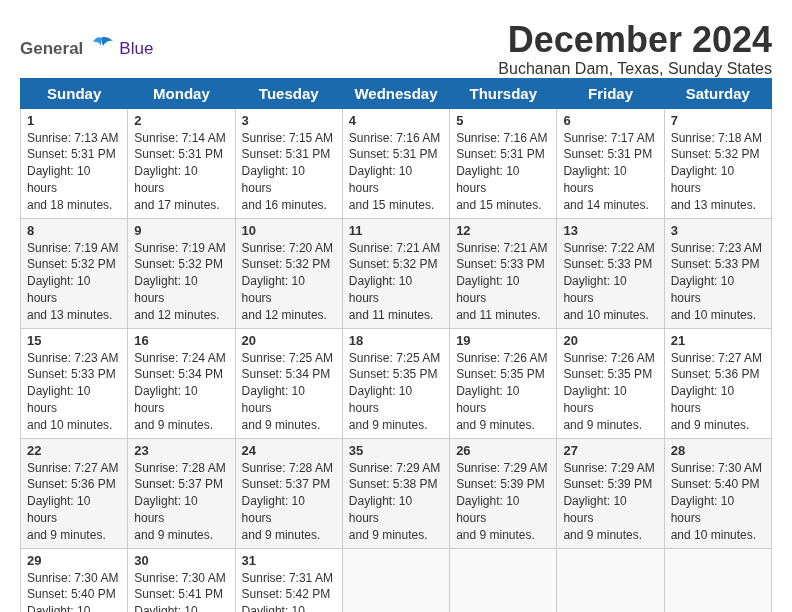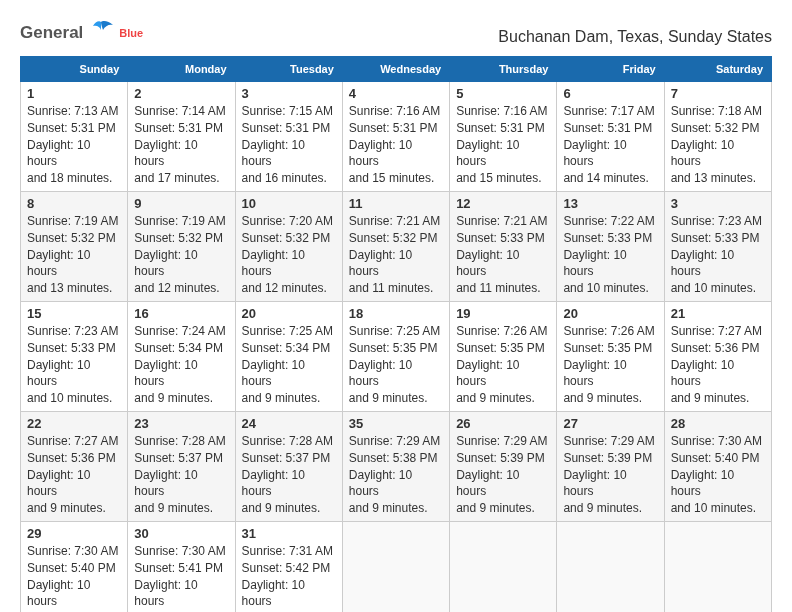--- a/index.html
+++ b/index.html
@@ -6,22 +6,22 @@
     body {
       font-family: Arial, sans-serif;
       background: #fff;
       width: 792px;
       min-height: 612px;
       padding: 20px;
     }
     .header-area {
       display: flex;
       justify-content: space-between;
-      align-items: flex-end;
-      margin-bottom: 10px;
+      align-items: center;
+      margin-bottom: 0;
     }
     .logo {
       display: flex;
       flex-direction: column;
       align-items: flex-start;
     }
     .title-area {
       text-align: right;
     }
     .month-title {
@@ -36,23 +36,23 @@
       font-weight: normal;
     }
     .calendar-table {
       width: 100%;
       border-collapse: collapse;
       font-size: 11px;
     }
     .calendar-table th {
       background-color: #1a6aad;
       color: #fff;
-      text-align: right;
+      text-align: center;
       padding: 6px 8px;
-      font-size: 11px;
+      font-size: 15px;
       font-weight: bold;
       border: 1px solid #1a6aad;
     }
     .calendar-table td {
       border: 1px solid #ccc;
       padding: 4px 6px;
       vertical-align: top;
       width: calc(100% / 7);
       height: 80px;
       background: #fff;
@@ -79,23 +79,23 @@
       display: flex;
       align-items: center;
       gap: 4px;
     }
     .logo-general {
       color: #555;
       font-weight: bold;
       font-size: 17px;
     }
     .logo-blue-text {
-      color: #ef4444;
-      font-weight: bold;
-      font-size: 11px;
+      color: #4c1d95;
+      font-weight: normal;
+      font-size: 17px;
     }
     .logo-bird {
       display: inline-block;
     }
   </style>
 </head>
 <body>
 
 <div class="header-area">
   <div class="logo">
@@ -104,20 +104,21 @@
       <span class="logo-bird">
         <svg width="28" height="22" viewBox="0 0 28 22">
           <path d="M14 2 C16 0 22 1 26 5 C22 4 18 6 16 10 C15 7 14 4 14 2Z" fill="#1a7acc"></path>
           <path d="M14 2 C12 0 8 2 6 6 C10 5 13 7 14 10 C14 7 14 4 14 2Z" fill="#2a9aee"></path>
         </svg>
       </span>
       <span class="logo-blue-text">Blue</span>
     </div>
   </div>
   <div class="title-area">
+    <div class="month-title">December 2024</div>
     <div class="location-title">Buchanan Dam, Texas, Sunday States</div>
   </div>
 </div>
 
 <table class="calendar-table">
   <thead>
     <tr>
     <th>Sunday</th>
         <th>Monday</th>
         <th>Tuesday</th>

